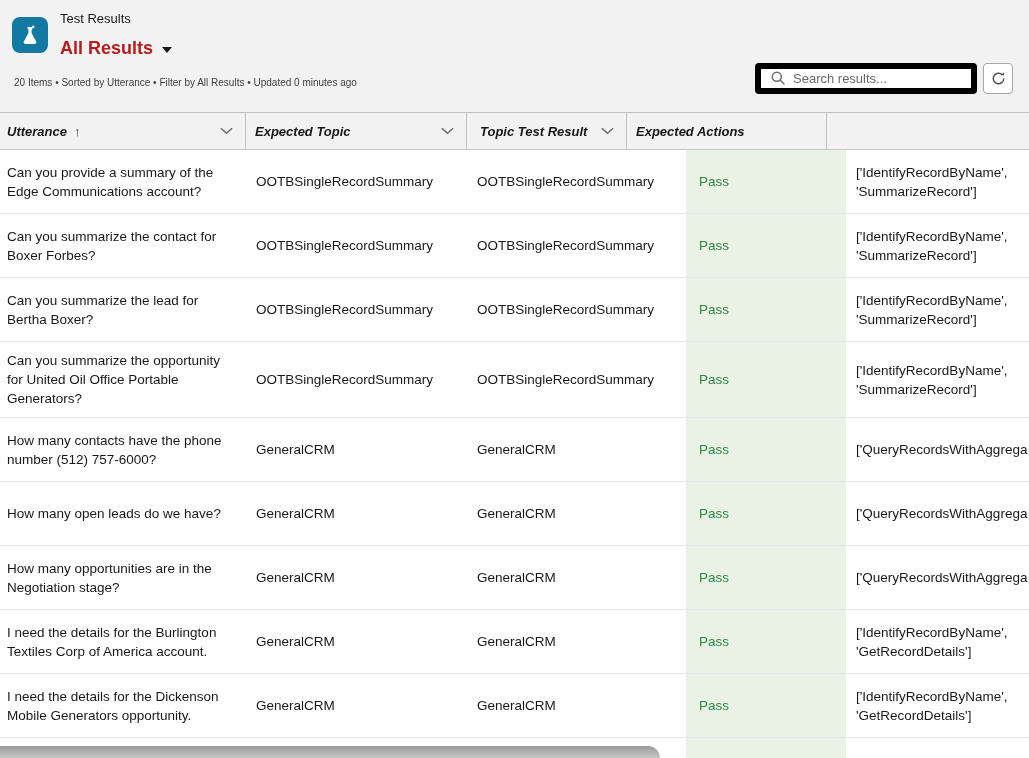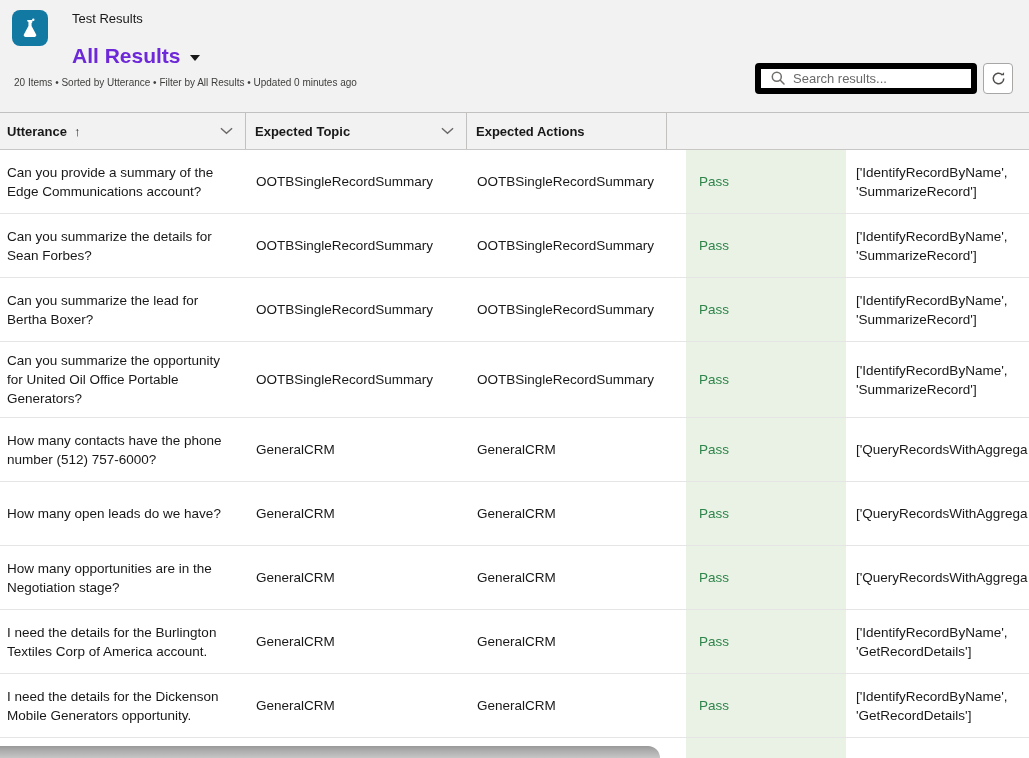--- a/index.html
+++ b/index.html
@@ -2,29 +2,29 @@
 <html style="--app-icon-bg: #1279a3; --pass-text: #2e844a; --pass-bg: #e9f2e5;"><head>
 <meta charset="utf-8">
 <style>
   * { margin:0; padding:0; box-sizing:border-box; }
   html,body { width:1029px; height:758px; overflow:hidden; background:#fff;
               font-family:"Liberation Sans", sans-serif; }
   .app { position:relative; width:1029px; height:758px; overflow:hidden; }
 
   
   .page-header { height:112px; background:#f3f2f2; position:relative; }
-  .title-row { display:flex; gap:24px; padding:10px 0 0 12px; align-items:flex-start; }
+  .title-row { display:flex; gap:12px; padding:10px 0 0 12px; align-items:center; }
   .entity-icon { width:36px; height:36px; border-radius:8px;
                  background:var(--app-icon-bg,#1279a3);
                  display:flex; align-items:center; justify-content:center; flex:0 0 auto; }
   .titles { display:flex; flex-direction:column; }
   .obj-label { font-size:13px; color:#181818; margin-top:1px; }
   .view-selector { display:flex; align-items:center; gap:9px; background:none; border:none;
-                   padding:0; margin-top:18px; cursor:pointer;
-                   font-family:inherit; font-size:21px; font-weight:700; color:#6d28d9; }
+                   padding:0; margin-top:12px; cursor:pointer;
+                   font-family:inherit; font-size:18px; font-weight:700; color:#b91c1c; }
   .caret { width:0; height:0; border-left:5px solid transparent;
            border-right:5px solid transparent; border-top:6px solid #181818; margin-top:3px; }
 
   .meta-row { position:absolute; left:14px; right:16px; top:62px; height:32px;
               display:flex; align-items:center; justify-content:space-between; }
   .info { font-size:10px; color:#3e3e3c; position:relative; top:4px; }
   .controls { display:flex; gap:6px; align-items:center; }
   .search-box { display:flex; align-items:center; width:222px; height:31px; background:#fff;
                 border:6px solid #000000; border-radius:4px; padding:0 10px; gap:8px; }
   .search-box input { border:none; outline:none; flex:1; font-size:13px; color:#181818;
@@ -33,21 +33,21 @@
   .icon-btn { width:30px; height:31px; border:1px solid #a9a7a5; border-radius:4px;
               background:#fff; display:flex; align-items:center; justify-content:center;
               cursor:pointer; }
 
   
   .results-table { width:1046px; }
   .thead { display:flex; height:38px; background:#f3f2f2;
            border-top:1px solid #c3c1bf; border-bottom:1px solid #c9c7c5; width:1046px; }
   .th { display:flex; align-items:center; padding:0 8px 0 9px; font-size:13px; font-weight:700;
         color:#181818; border-right:1px solid #c3c1bf; cursor:pointer; }
-  .th-label { white-space:nowrap; }
+  .th-label { white-space:nowrap;font-style:italic; }
   .sort-arrow { margin-left:7px; font-size:13px; color:#2b2826; font-weight:400; }
   .th-menu { margin-left:auto; background:none; border:none; padding:2px 4px; cursor:pointer;
              display:flex; align-items:center; }
 
   .tr { display:flex; min-height:64px; border-bottom:1px solid #e5e5e5; background:#fff;
         width:1046px; }
   .td { display:flex; align-items:center; padding:9px 10px; font-size:13.5px; color:#181818;
         line-height:19px; }
   .c1 { width:246px; padding-left:7px; }
   .c2 { width:221px;justify-content:space-between; }
@@ -118,35 +118,43 @@
         </button>
       </div>
       <div class="th c2">
         <span class="th-label">Expected Topic</span>
         <button class="th-menu">
           <svg width="13" height="8" viewBox="0 0 14 8">
             <path d="M1 1l6 5.5L13 1" fill="none" stroke="#6b6967" stroke-width="1.5"></path>
           </svg>
         </button>
       </div>
+      <div class="th c4">
+        <span class="th-label">Topic Test Result</span>
+        <button class="th-menu">
+          <svg width="13" height="8" viewBox="0 0 14 8">
+            <path d="M1 1l6 5.5L13 1" fill="none" stroke="#6b6967" stroke-width="1.5"></path>
+          </svg>
+        </button>
+      </div>
       <div class="th c5">
         <span class="th-label">Expected Actions</span>
       </div>
     </div>
 
     <div class="tbody">
       <div class="tr">
         <div class="td c1">Can you provide a summary of the Edge Communications account?</div>
         <div class="td c2">OOTBSingleRecordSummary</div>
         <div class="td c3">OOTBSingleRecordSummary</div>
         <div class="td c4">Pass</div>
         <div class="td c5">['IdentifyRecordByName', 'SummarizeRecord']</div>
       </div>
       <div class="tr">
-        <div class="td c1">Can you summarize the details for Sean Forbes?</div>
+        <div class="td c1">Can you summarize the contact for Boxer Forbes?</div>
         <div class="td c2">OOTBSingleRecordSummary</div>
         <div class="td c3">OOTBSingleRecordSummary</div>
         <div class="td c4">Pass</div>
         <div class="td c5">['IdentifyRecordByName', 'SummarizeRecord']</div>
       </div>
       <div class="tr">
         <div class="td c1">Can you summarize the lead for Bertha Boxer?</div>
         <div class="td c2">OOTBSingleRecordSummary</div>
         <div class="td c3">OOTBSingleRecordSummary</div>
         <div class="td c4">Pass</div>

